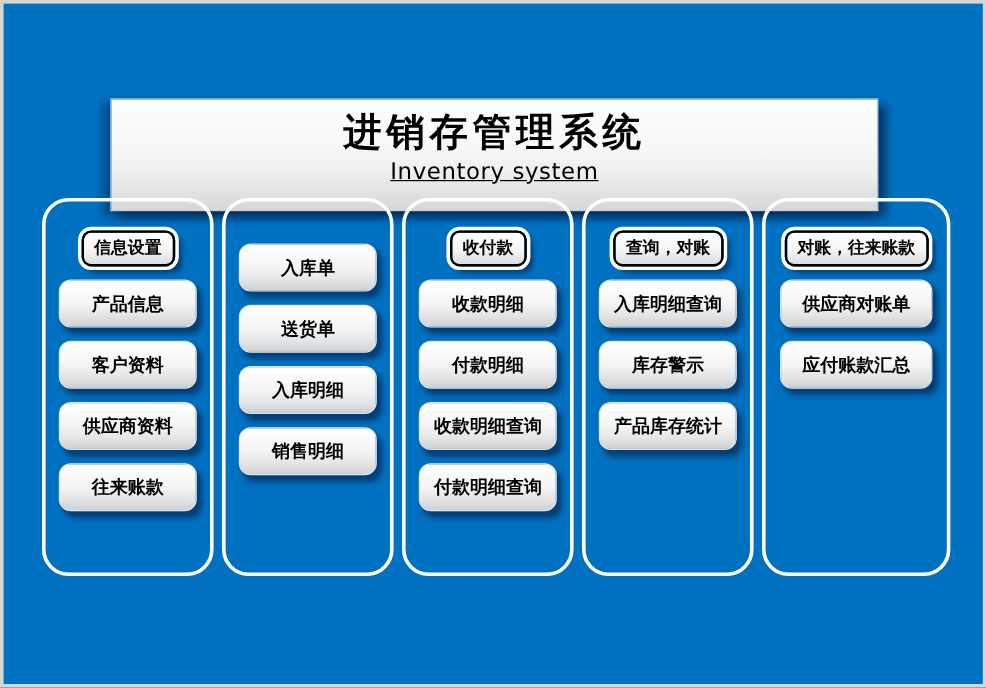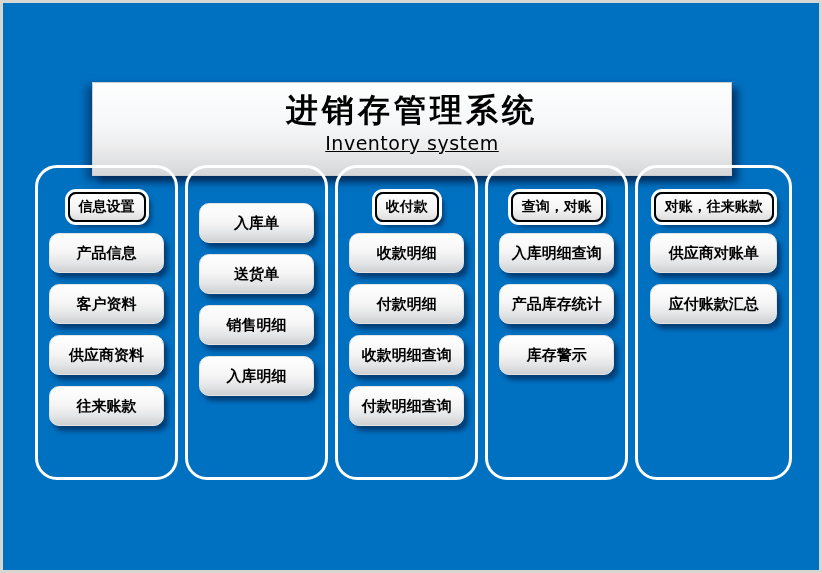--- a/index.html
+++ b/index.html
@@ -103,37 +103,37 @@
     <div class="col-header">信息设置</div>
     <div class="btn">产品信息</div>
     <div class="btn">客户资料</div>
     <div class="btn">供应商资料</div>
     <div class="btn">往来账款</div>
   </div>
 
   <div class="column">
     <div class="btn">入库单</div>
     <div class="btn">送货单</div>
+    <div class="btn">入库明细</div>
     <div class="btn">销售明细</div>
-    <div class="btn">入库明细</div>
   </div>
 
   <div class="column">
     <div class="col-header">收付款</div>
     <div class="btn">收款明细</div>
     <div class="btn">付款明细</div>
     <div class="btn">收款明细查询</div>
     <div class="btn">付款明细查询</div>
   </div>
 
   <div class="column">
     <div class="col-header">查询，对账</div>
     <div class="btn">入库明细查询</div>
+    <div class="btn">库存警示</div>
     <div class="btn">产品库存统计</div>
-    <div class="btn">库存警示</div>
   </div>
 
   <div class="column">
     <div class="col-header">对账，往来账款</div>
     <div class="btn">供应商对账单</div>
     <div class="btn">应付账款汇总</div>
   </div>
 
 </div>
 

